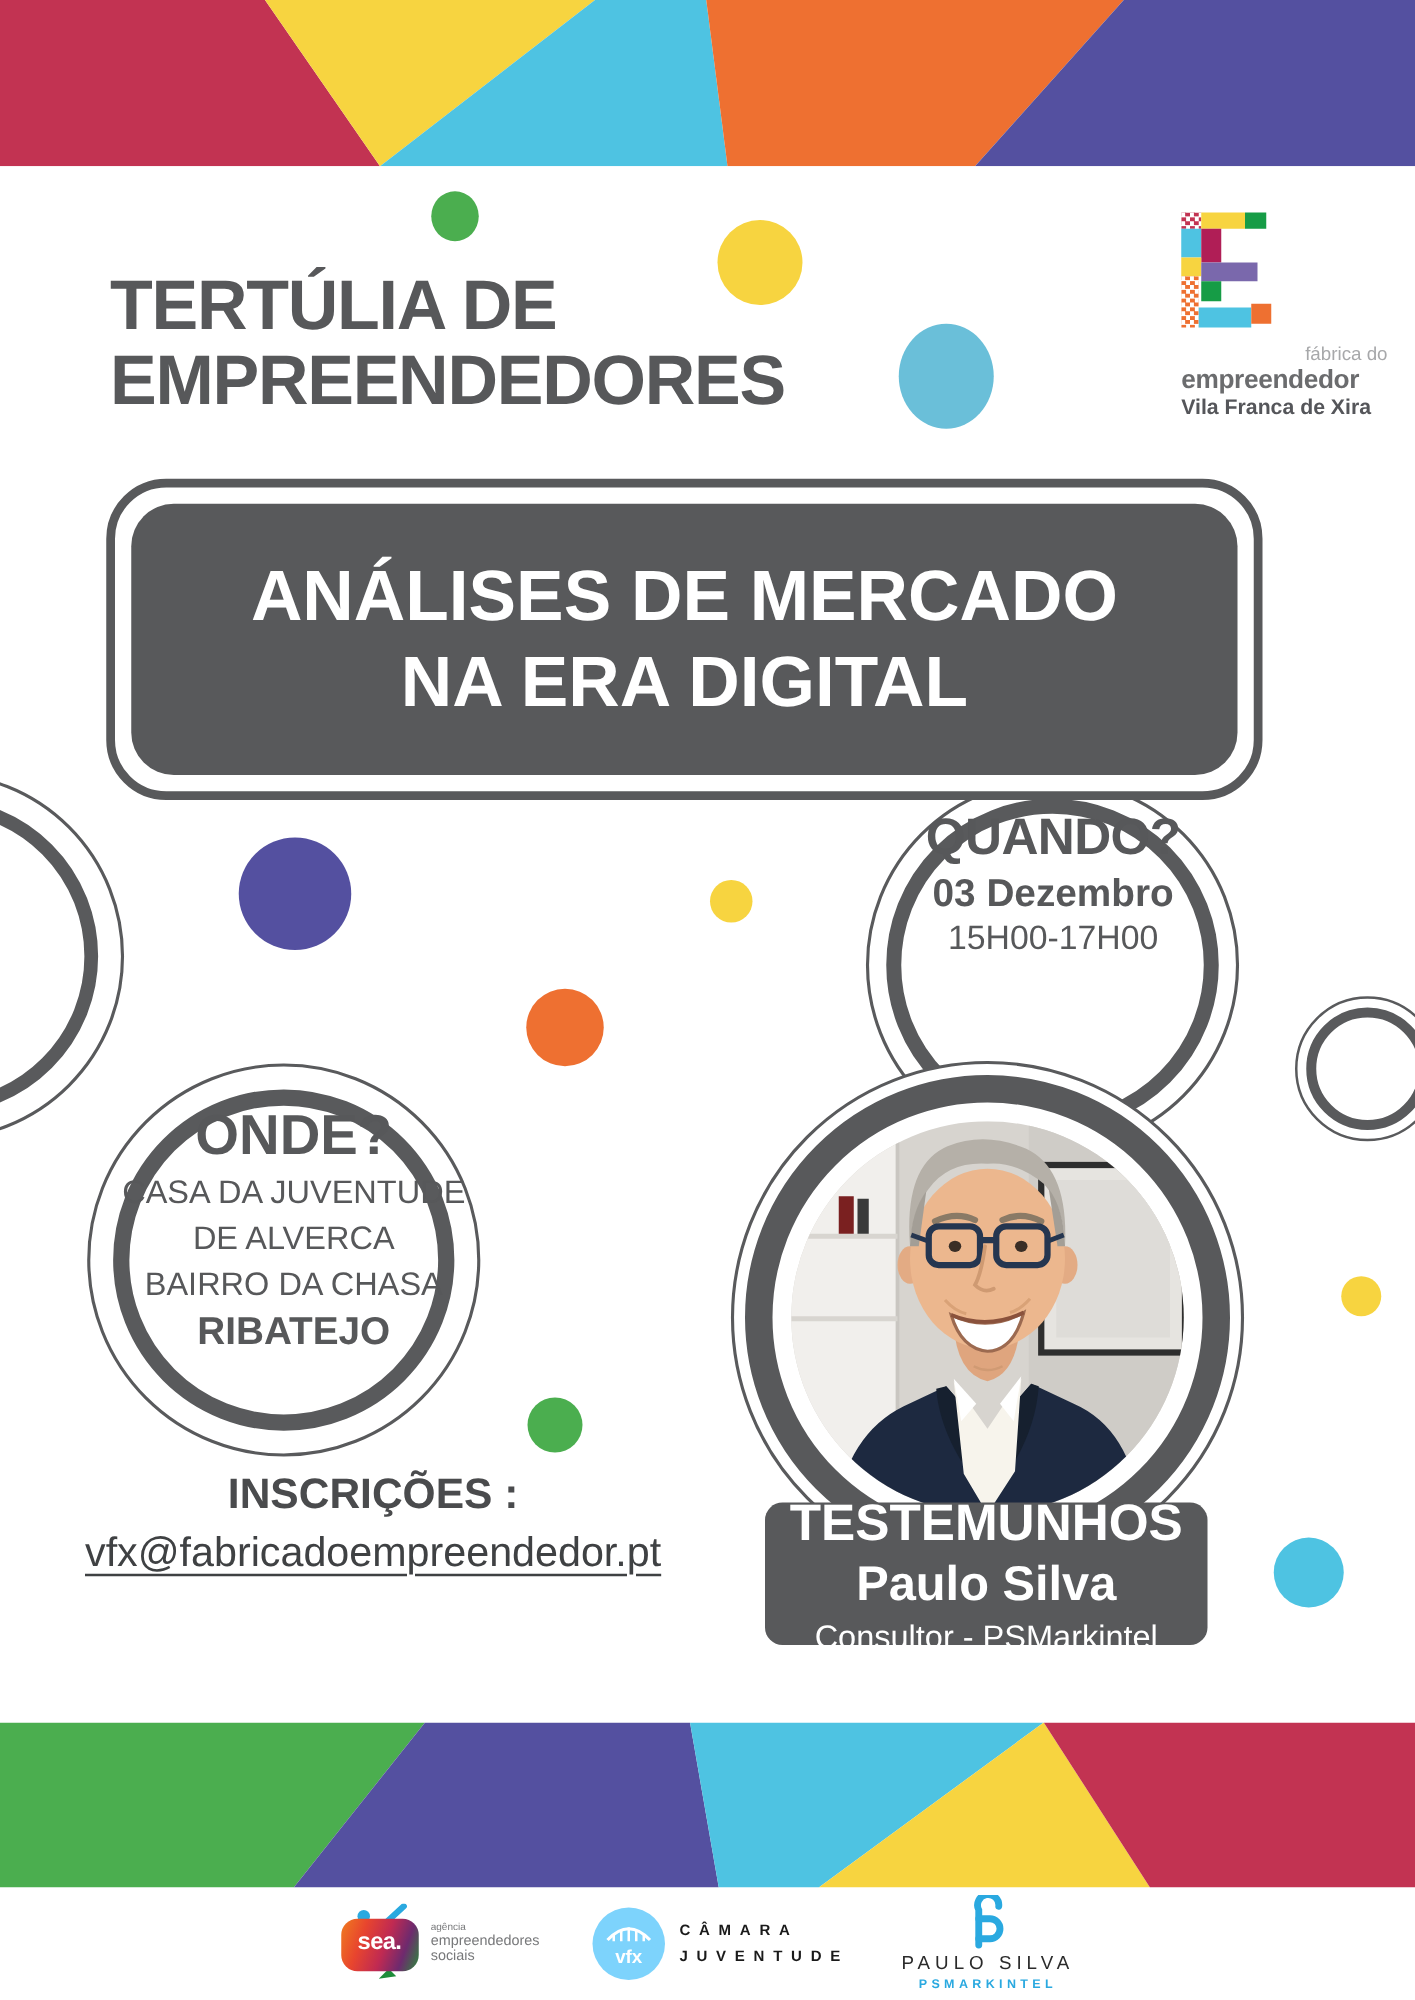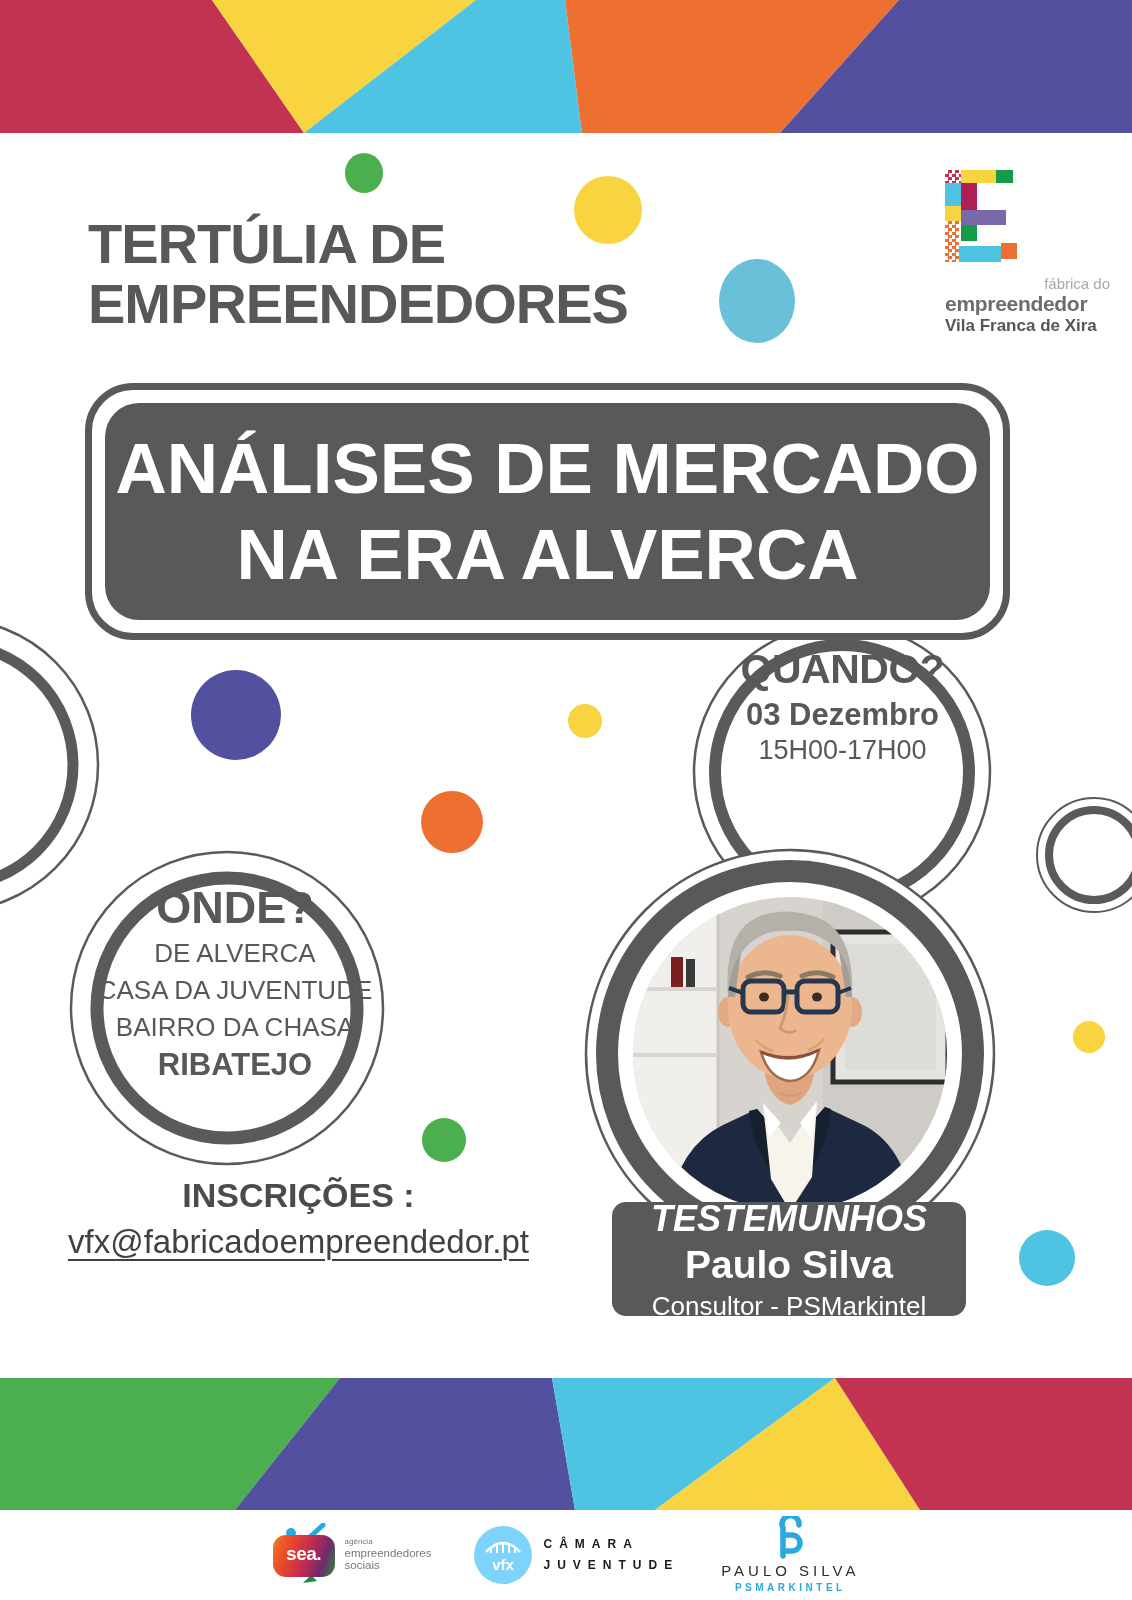--- a/index.html
+++ b/index.html
@@ -48,42 +48,42 @@
   .brand-line3{font-size:17px;font-weight:bold;color:#55565a;}
   
   .header-title{position:absolute;left:88px;top:214px;z-index:2;
     font-size:56px;font-weight:bold;line-height:1.08;color:#57585a;letter-spacing:-1px;}
   
   .banner{position:absolute;left:85px;top:383px;width:911px;height:243px;z-index:6;
     border:7px solid var(--dark-gray,#58595b);border-radius:48px;background:#fff;}
   .banner-inner{position:absolute;left:13px;top:13px;right:13px;bottom:13px;
     background:var(--dark-gray,#58595b);border-radius:34px;
     display:flex;align-items:center;justify-content:center;text-align:center;
-    color:#fff;font-size:71px;font-weight:bold;line-height:1.2;letter-spacing:0;}
+    color:#fff;font-size:57px;font-weight:bold;line-height:1.2;letter-spacing:0;}
   
   .circle-text{position:absolute;z-index:3;text-align:center;color:#57585a;}
   .quando-text{left:690px;top:646px;width:305px;}
   .quando-text .q-head{font-size:41px;font-weight:bold;letter-spacing:-0.5px;}
   .quando-text .q-date{font-size:31px;font-weight:bold;margin-top:4px;}
   .quando-text .q-time{font-size:27px;margin-top:2px;}
   .onde-text{left:76px;top:882px;width:318px;}
   .onde-text .o-head{font-size:45px;font-weight:bold;}
   .onde-text .o-line{font-size:26px;line-height:1.35;margin-top:2px;}
   .onde-text .o-strong{font-size:31px;font-weight:bold;margin-top:2px;}
   
   .inscricoes{position:absolute;left:68px;top:1172px;z-index:3;line-height:1.38;text-align:center;}
   .inscricoes .i-head{font-size:34px;font-weight:bold;color:#4a4b4d;}
   .inscricoes a{display:block;font-size:33px;color:#3f4143;text-decoration:underline;
     text-underline-offset:6px;text-decoration-thickness:2px;}
   
   .photo-wrap{position:absolute;left:583px;top:847px;width:414px;height:414px;z-index:4;}
   .speaker-box{position:absolute;left:612px;top:1202px;width:354px;height:114px;z-index:5;
     background:var(--dark-gray,#58595b);border-radius:14px;color:#fff;text-align:center;
     display:flex;flex-direction:column;justify-content:center;line-height:1.25;}
-  .speaker-box .s-sec{font-size:36px;font-weight:bold;font-style:italic;}
+  .speaker-box .s-sec{font-size:41px;font-weight:bold;}
   .speaker-box .s-name{font-size:39px;font-weight:bold;}
   .speaker-box .s-role{font-size:26px;}
   
   .footer{position:absolute;left:0;top:1516px;width:1132px;z-index:2;
     display:flex;justify-content:center;align-items:center;gap:42px;}
   .sea{display:flex;align-items:center;gap:8px;}
   .sea-blob{position:relative;width:64px;height:64px;}
   .sea-body{position:absolute;left:0;top:12px;width:62px;height:42px;border-radius:13px;
     background:linear-gradient(110deg,#f07c1f 0%,#e8452e 28%,#c02a52 55%,#6e2a6e 78%,#2a8a3a 100%);}
   .sea-word{position:absolute;left:0;top:20px;width:62px;text-align:center;color:#fff;
@@ -166,31 +166,31 @@
     <div class="q-date">03 Dezembro</div>
     <div class="q-time">15H00-17H00</div>
   </div>
 
   <svg class="rings" style="left:68px;top:849px" width="318" height="318" viewBox="0 0 318 318">
     <circle cx="159" cy="159" r="156" fill="#fff" stroke="#595a5c" stroke-width="2.5"></circle>
     <circle cx="159" cy="159" r="130" fill="#fff" stroke="#595a5c" stroke-width="13"></circle>
   </svg>
   <div class="circle-text onde-text">
     <div class="o-head">ONDE?</div>
+    <div class="o-line">CASA DA JUVENTUDE</div>
     <div class="o-line">DE ALVERCA</div>
-    <div class="o-line">CASA DA JUVENTUDE</div>
     <div class="o-line">BAIRRO DA CHASA</div>
     <div class="o-strong">RIBATEJO</div>
   </div>
 
   <div class="banner">
     <div class="banner-inner">
       <div>
         <span>ANÁLISES DE MERCADO</span><br>
-        <span>NA ERA ALVERCA</span>
+        <span>NA ERA DIGITAL</span>
       </div>
     </div>
   </div>
 
   <div class="photo-wrap">
     <svg width="414" height="414" viewBox="0 0 414 414">
       <defs>
         <clipPath id="photoClip">
             <circle cx="207" cy="207" r="157"></circle>
           </clipPath>

